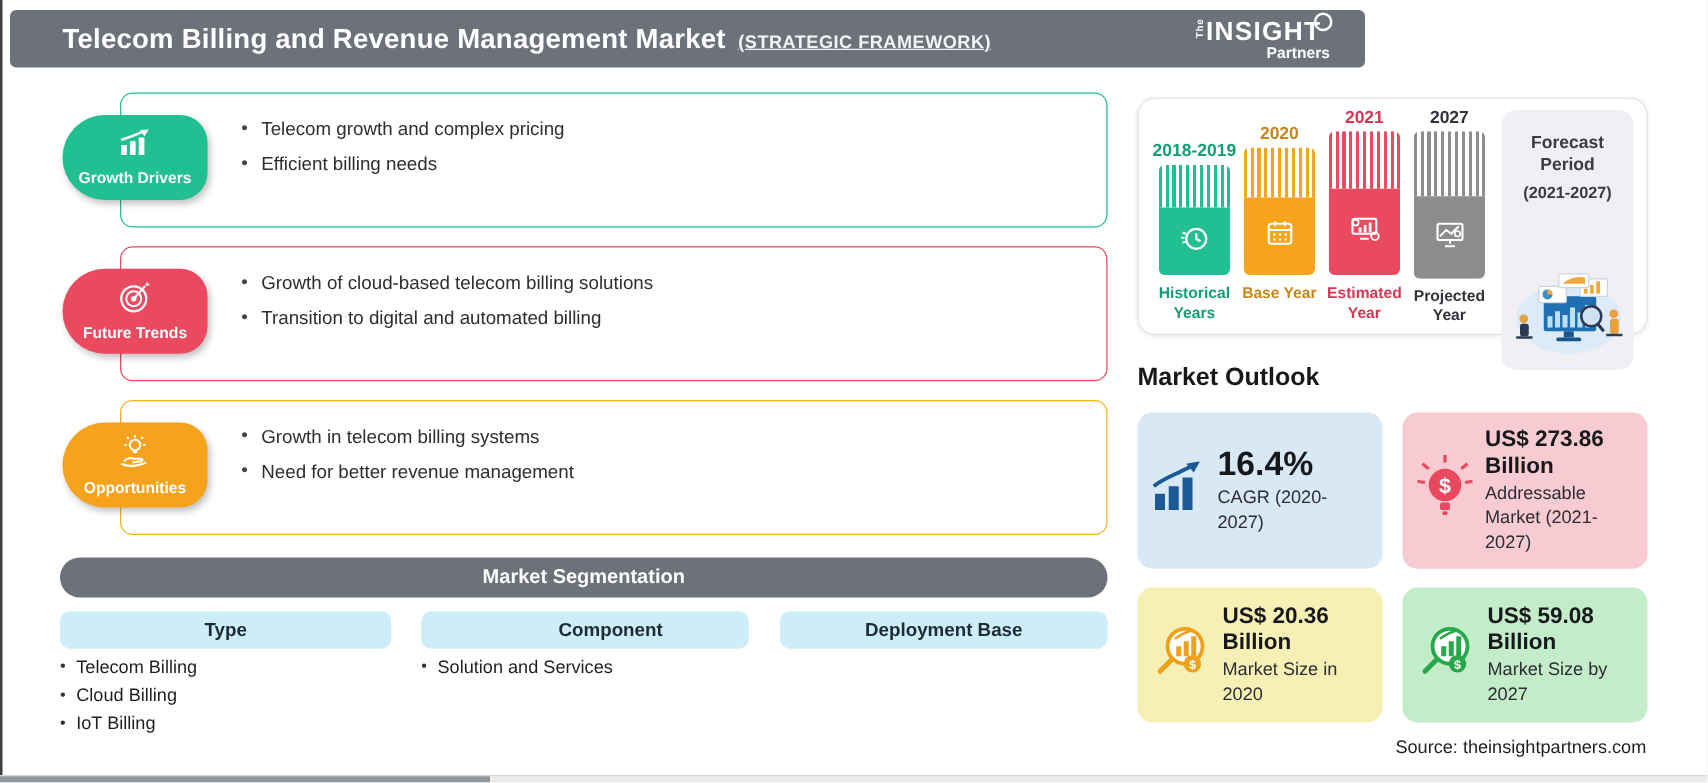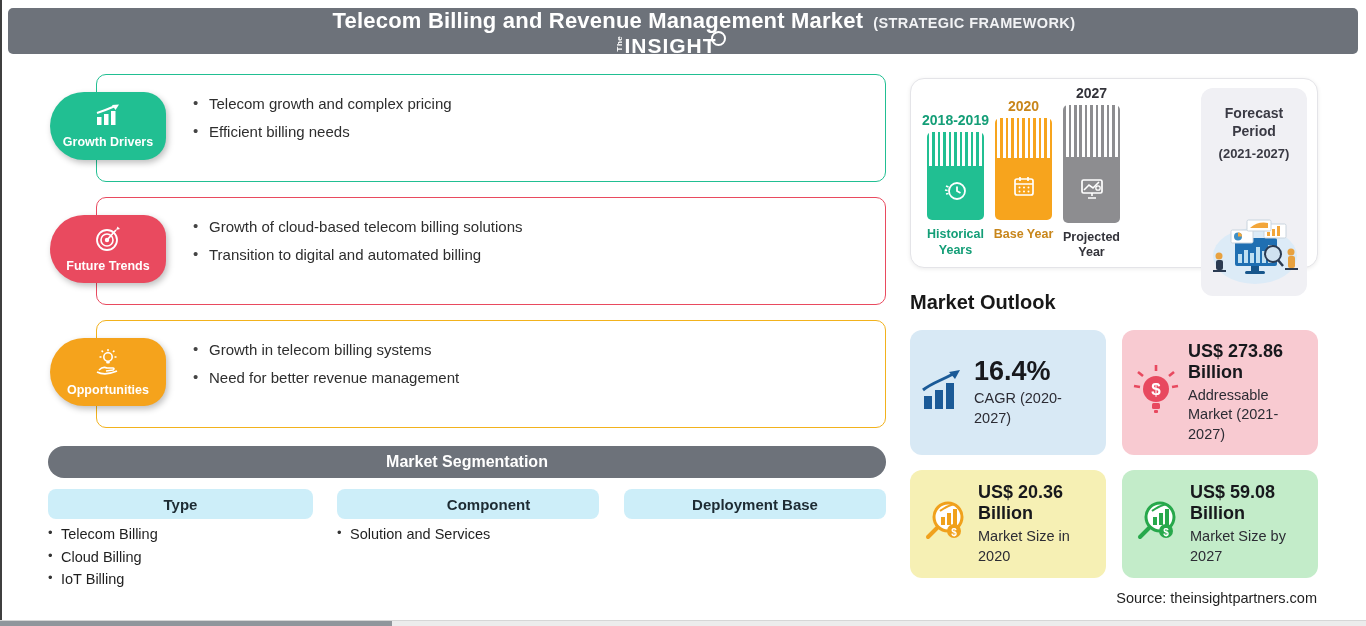--- a/index.html
+++ b/index.html
@@ -1,25 +1,25 @@
 <!DOCTYPE html>
 <html><head>
 <meta charset="utf-8">
 <style>
   * { margin:0; padding:0; box-sizing:border-box; }
   body { background:#e9e9e9; font-family:"Liberation Sans", sans-serif; }
   .page { position:relative; width:1366px; height:626px; background:#ffffff; overflow:hidden; }
   .left-edge { position:absolute; left:0; top:0; width:2px; height:620px; background:#3f3f3f; }
 
   
-  .header { position:absolute; left:8px; top:8px; width:1350px; height:46px; background:#6d727a;
-            border-radius:5px; display:flex; align-items:center;flex-direction:column; }
+  .header { position:absolute; left:8px; top:8px; width:1084px; height:46px; background:#6d727a;
+            border-radius:5px; display:flex; align-items:center; }
   .header-title-wrap { margin-left:42px; display:flex; align-items:baseline; gap:10px; flex:1; }
   .header-title { color:#ffffff; font-size:22px; font-weight:bold; letter-spacing:.2px; }
-  .header-subtitle { color:#f2f3f5; font-size:14.5px; font-weight:600; letter-spacing:.4px; }
+  .header-subtitle { color:#f2f3f5; font-size:14.5px; font-weight:600; letter-spacing:.4px;text-decoration:underline; }
   .logo { margin-right:26px; display:flex; flex-direction:column; align-items:flex-end; color:#fff; }
   .logo-top { display:flex; align-items:center; }
   .logo-the { font-size:8px; font-weight:bold; transform:rotate(-90deg); width:10px; letter-spacing:.5px; }
   .logo-insight { font-size:21px; font-weight:bold; letter-spacing:1px; position:relative; }
   .logo-lens { width:15px; height:15px; border:2.5px solid #fff; border-radius:50%; margin-left:-6px; margin-top:-16px; }
   .logo-partners { font-size:12.5px; font-weight:bold; margin-top:-3px; margin-right:2px; }
 
   
   .fbox { position:absolute; left:96px; width:790px; height:108px; background:#fff; border-radius:10px; }
   .fbox-1 { top:74px;  border:1.5px solid #21bf92; }
@@ -231,20 +231,40 @@
                   <circle cx="17.5" cy="13.5" r="1" fill="#fff"></circle>
                 <circle cx="8.5" cy="17.5" r="1" fill="#fff"></circle>
                   <circle cx="13" cy="17.5" r="1" fill="#fff"></circle>
                   <circle cx="17.5" cy="17.5" r="1" fill="#fff"></circle>
               </svg>
             </span>
           </div>
         </div>
         <span class="tbar-label">Base Year</span>
       </div>
+      <div class="tbar c-red h-3">
+        <span class="tbar-year">2021</span>
+        <div class="tbar-body">
+          <div class="tbar-stripe"></div>
+          <div class="tbar-solid">
+            <span>
+              <svg width="28" height="26" viewBox="0 0 28 26">
+                <rect x="4" y="5" width="19" height="12" rx="1.5" stroke="#fff" stroke-width="1.7" fill="none"></rect>
+                <rect x="9" y="12" width="2.2" height="4" fill="#fff"></rect>
+                <rect x="13" y="10" width="2.2" height="6" fill="#fff"></rect>
+                <rect x="17" y="8" width="2.2" height="8" fill="#fff"></rect>
+                <circle cx="6.5" cy="8" r="2.4" stroke="#fff" stroke-width="1.4" fill="none"></circle>
+                <circle cx="22" cy="19" r="3" stroke="#fff" stroke-width="1.5" fill="none"></circle>
+                <line x1="10" y1="21" x2="17" y2="21" stroke="#fff" stroke-width="1.6"></line>
+              </svg>
+            </span>
+          </div>
+        </div>
+        <span class="tbar-label">Estimated Year</span>
+      </div>
       <div class="tbar c-gray h-4">
         <span class="tbar-year">2027</span>
         <div class="tbar-body">
           <div class="tbar-stripe"></div>
           <div class="tbar-solid">
             <span>
               <svg width="28" height="26" viewBox="0 0 28 26">
                 <rect x="4" y="5" width="20" height="13" rx="1.5" stroke="#fff" stroke-width="1.7" fill="none"></rect>
                 <path d="M6 15 L11 10 L15 13 L21 7" stroke="#fff" stroke-width="1.6" fill="none"></path>
                 <circle cx="20" cy="13" r="2.2" stroke="#fff" stroke-width="1.3" fill="none"></circle>

